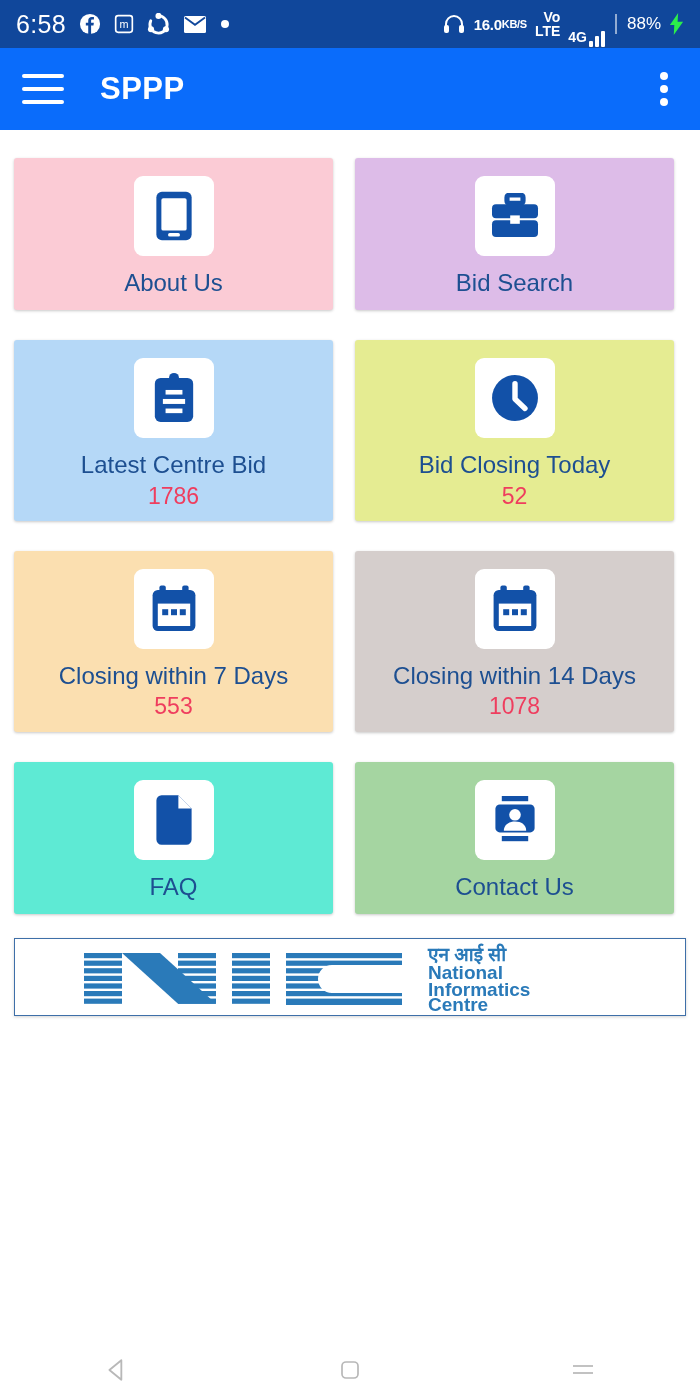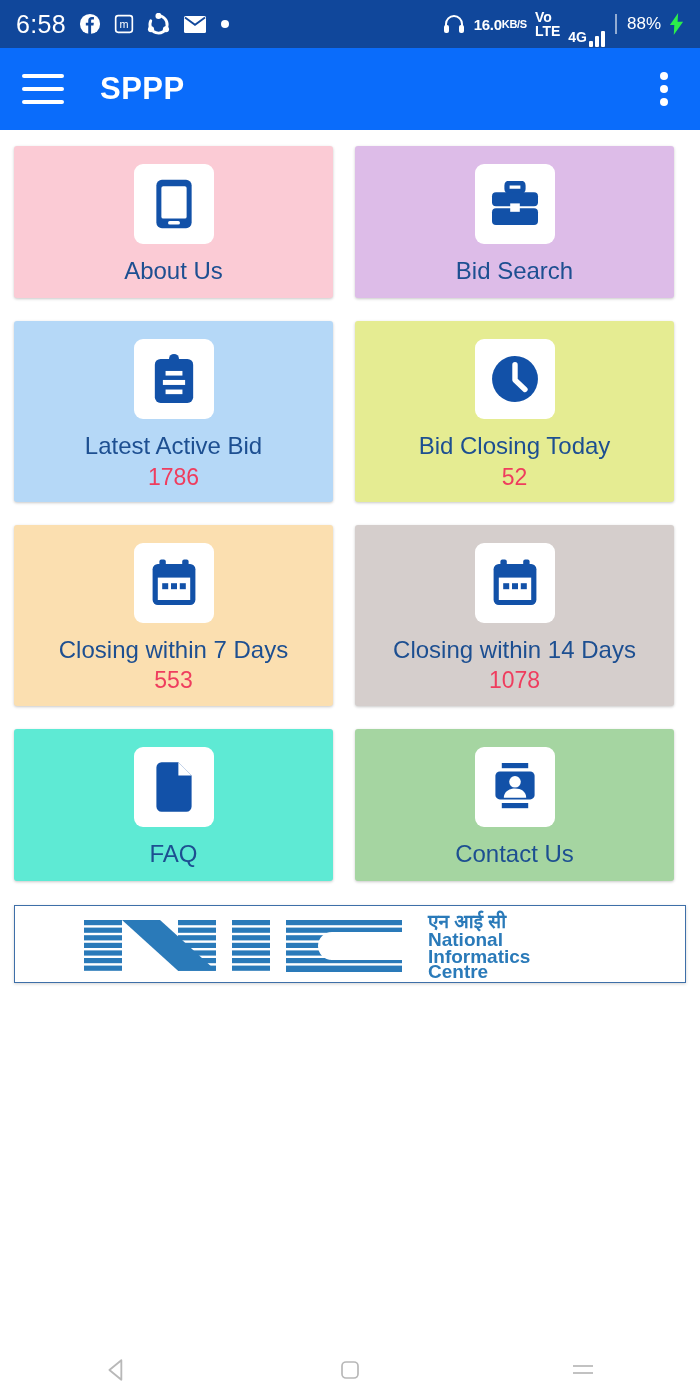--- a/index.html
+++ b/index.html
@@ -24,21 +24,21 @@
 
   .sb-icon{ display:flex; align-items:center; justify-content:center; }
 
   .net-speed{
     display:flex; flex-direction:row; align-items:center;
     line-height:1;
   }
   .net-speed .n1{ font-size:15px; font-weight:bold; letter-spacing:-.3px; }
   .net-speed .n2{ font-size:11px; font-weight:bold; letter-spacing:-.3px; }
   .volte{
-    display:flex; flex-direction:column; align-items:flex-start; line-height:1;
+    display:flex; flex-direction:column; align-items:flex-end; line-height:1;
   }
   .volte .v1{ font-size:14px; font-weight:bold; }
   .volte .v2{ font-size:14px; font-weight:bold; }
   .sig-wrap{ display:flex; align-items:flex-end; gap:1px;margin-top:28px; }
   .sig-label{ font-size:14px; font-weight:bold; margin-right:1px; align-self:flex-start;}
   .bars{ display:flex; align-items:flex-end; gap:2px; height:18px; }
   .bars i{ display:block; width:4px; background:#ffffff; border-radius:1px; }
   .bars i:nth-child(1){ height:6px; }
   .bars i:nth-child(2){ height:11px; }
   .bars i:nth-child(3){ height:16px; }
@@ -55,21 +55,21 @@
   }
   .hamburger{ width:42px; height:30px; display:flex; flex-direction:column;
                justify-content:space-between; cursor:pointer; }
   .hamburger span{ display:block; height:4px; background:#fff; border-radius:2px; }
   .app-title{ font-size:31px; font-weight:bold; margin-left:36px; letter-spacing:.5px; flex:1; }
   .kebab{ width:10px; display:flex; flex-direction:column; gap:5px; cursor:pointer; margin-right:8px;}
   .kebab i{ width:8px; height:8px; border-radius:50%; background:#fff; display:block; }
 
   
   .content{ padding:16px 14px 0 14px; }
-  .grid{ display:flex; flex-wrap:wrap; gap:23px 22px; }
+  .grid{ display:flex; flex-wrap:wrap; gap:30px 22px;margin-top:12px; }
   .card{
     width:319px;
     border-radius:3px;
     display:flex; flex-direction:column; align-items:center;
     padding:18px 6px 14px 6px;
     box-shadow:0 1px 3px rgba(0,0,0,.22);
     cursor:pointer;
     position:relative;
   }
   .card.tall{ padding-bottom:12px; }
@@ -242,21 +242,21 @@
     <div class="card tall" style="background:#b5d8f7">
       <div class="icon-tile">
         <svg width="46" height="52" viewBox="0 0 24 27">
           <circle cx="12" cy="3" r="2.6" fill="#1251a8"></circle>
           <rect x="2" y="3" width="20" height="23" rx="3" fill="#1251a8"></rect>
           <rect x="7.6" y="9.3" width="8.8" height="2.4" fill="#ffffff"></rect>
           <rect x="6.2" y="14" width="11.6" height="2.6" fill="#ffffff"></rect>
           <rect x="7.6" y="19" width="8.8" height="2.4" fill="#ffffff"></rect>
         </svg>
       </div>
-      <div class="card-label">Latest Active Bid</div>
+      <div class="card-label">Latest Centre Bid</div>
       <div class="card-count">1786</div>
     </div>
 
     <div class="card tall" style="background:#e5ec92">
       <div class="icon-tile">
         <svg width="52" height="52" viewBox="0 0 24 24">
           <circle cx="12" cy="12" r="10.6" fill="#1251a8"></circle>
           <path d="M12 5.4v7.1l4.6 4.3" fill="none" stroke="#ffffff" stroke-width="2.5" stroke-linecap="round" stroke-linejoin="round"></path>
         </svg>
       </div>

